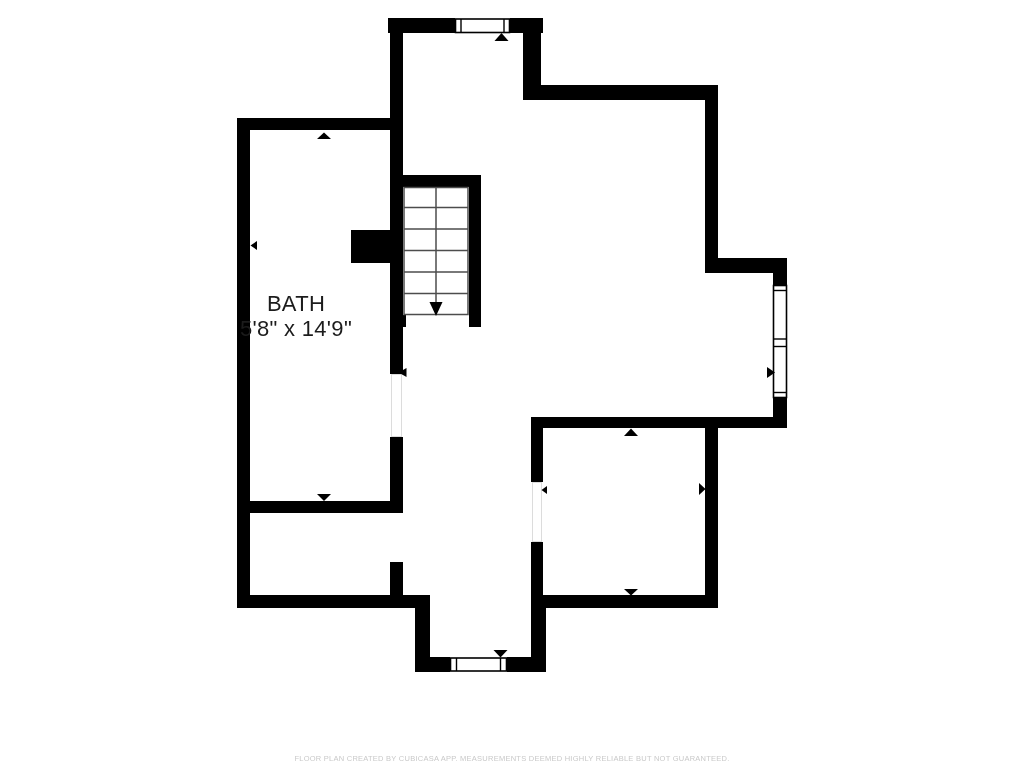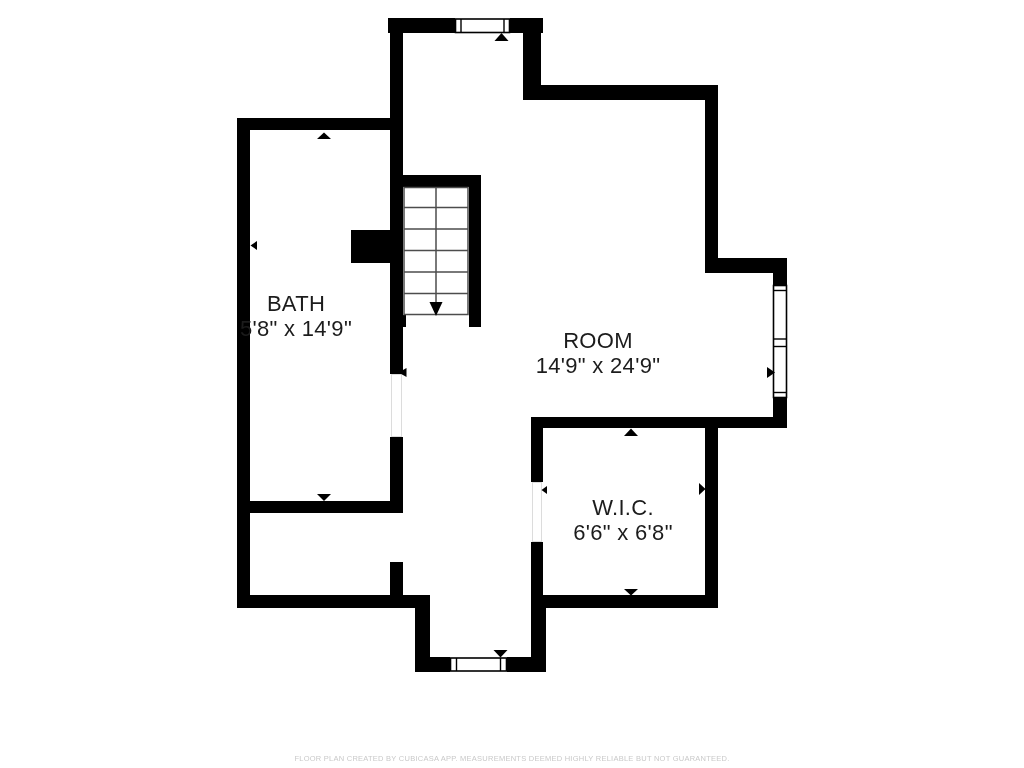--- a/index.html
+++ b/index.html
@@ -109,25 +109,17 @@
       <polygon points="493.5,650 507.5,650 500.5,657.5"></polygon>
       <polygon points="429.5,302 442.5,302 436,316"></polygon>
     </g>
   </svg>
 
   <div class="room-label" style="left:296px;top:316px;">
     <div class="room-name">BATH</div>
     <div class="room-dims">5'8" x 14'9"</div>
   </div>
 
-  <div class="room-label" style="left:598px;top:353px;">
-    <div class="room-name">ROOM</div>
-    <div class="room-dims">14'9" x 24'9"</div>
-  </div>
 
-  <div class="room-label" style="left:623px;top:520px;">
-    <div class="room-name">W.I.C.</div>
-    <div class="room-dims">6'6" x 6'8"</div>
-  </div>
 
   <div class="footer">FLOOR PLAN CREATED BY CUBICASA APP. MEASUREMENTS DEEMED HIGHLY RELIABLE BUT NOT GUARANTEED.</div>
 
 </div>
 
 </body></html>

